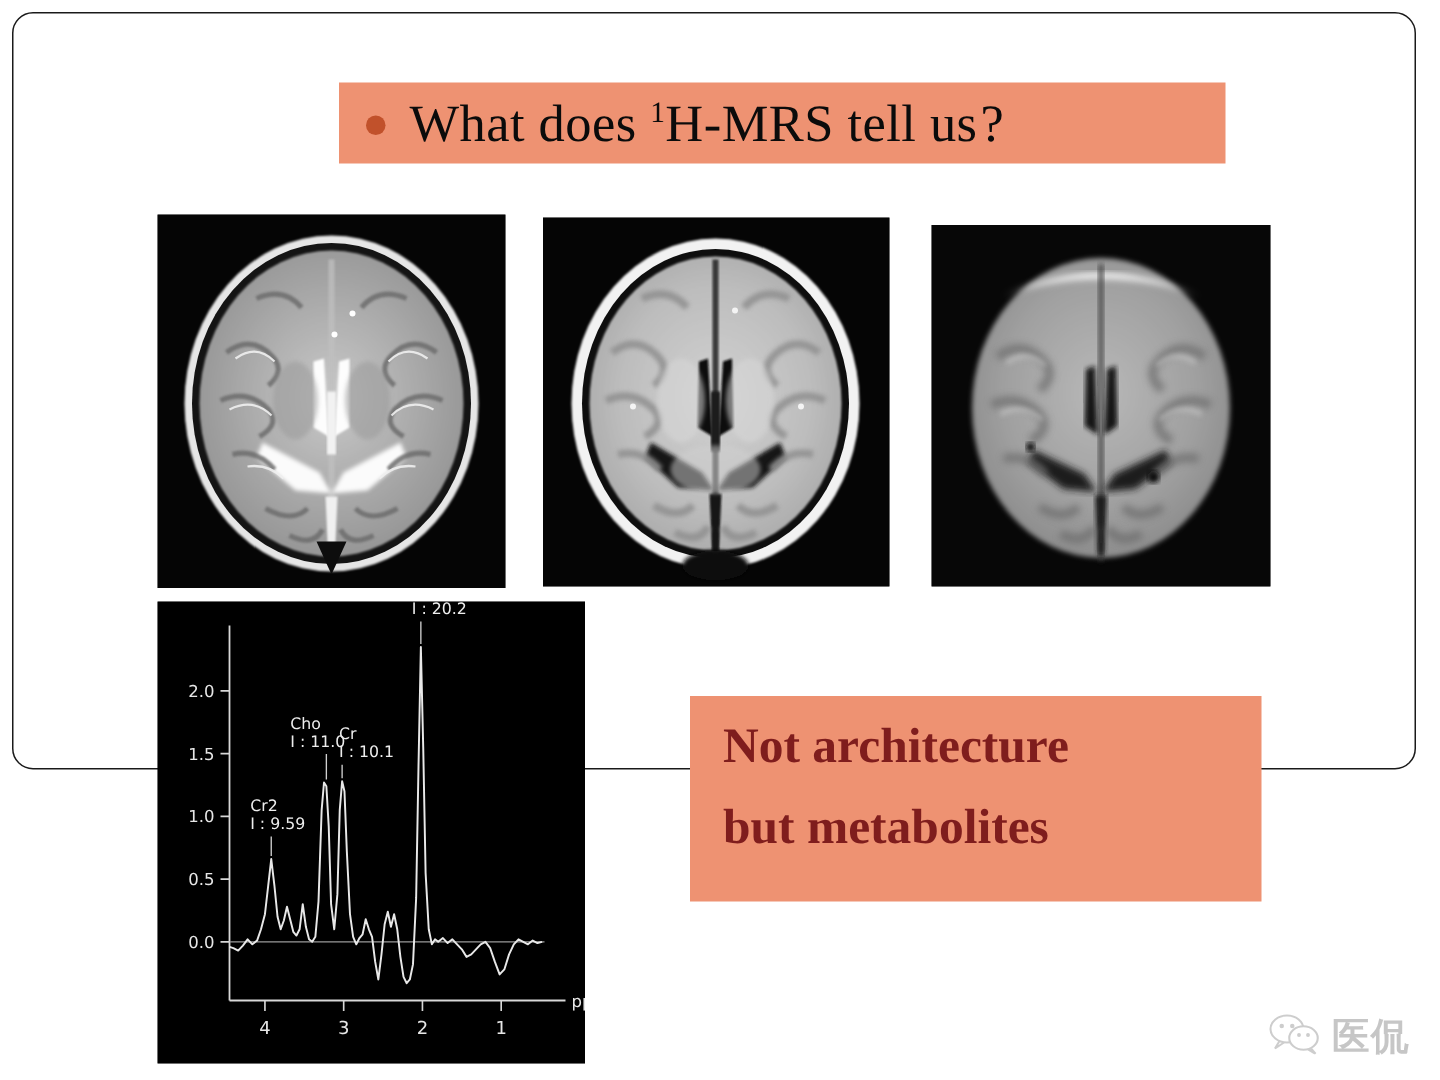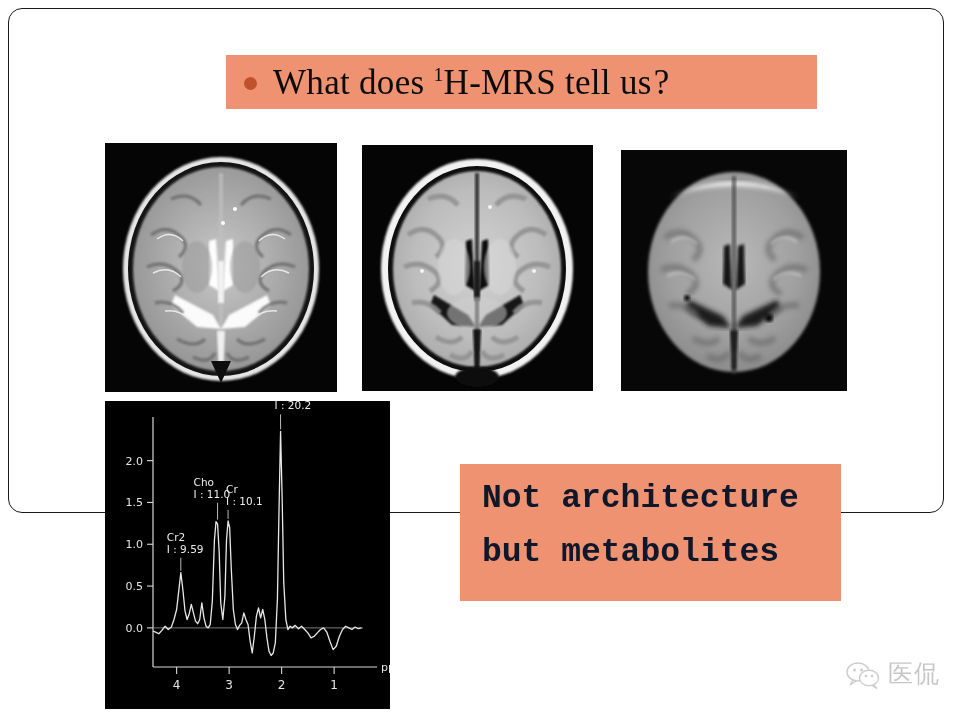--- a/index.html
+++ b/index.html
@@ -94,39 +94,40 @@
     position: absolute;
     left: 451px;
     top: 455px;
     width: 381px;
     height: 137px;
     background: #EE9272;
     box-sizing: border-box;
     padding: 18px 0 0 22px;
   }
   .statement-line {
-    font-family: Liberation Mono, monospace;
+    font-family: Liberation Serif, serif;
     font-weight: bold;
     font-size: 33px;
-    color: #0f172a;
+    color: #7f1d1d;
     line-height: 1.0;
     white-space: nowrap;
   }
   #statement-line-2 { margin-top: 21px; }
 
   
   #watermark {
     position: absolute;
     left: 836px;
     top: 652px;
     width: 106px;
     height: 42px;
     display: flex;
-    align-items: flex-start;
+    align-items: flex-end;
     opacity: 0.42;
+    font-weight: bold;
   }
   #wechat-icon { flex: 0 0 auto; margin-right: 7px; }
   #watermark-text {
     font-family: "DejaVu Sans", sans-serif;
     font-size: 25px;
     color: #7a7a7a;
     line-height: 1;
     letter-spacing: 1px;
   }
 </style>

